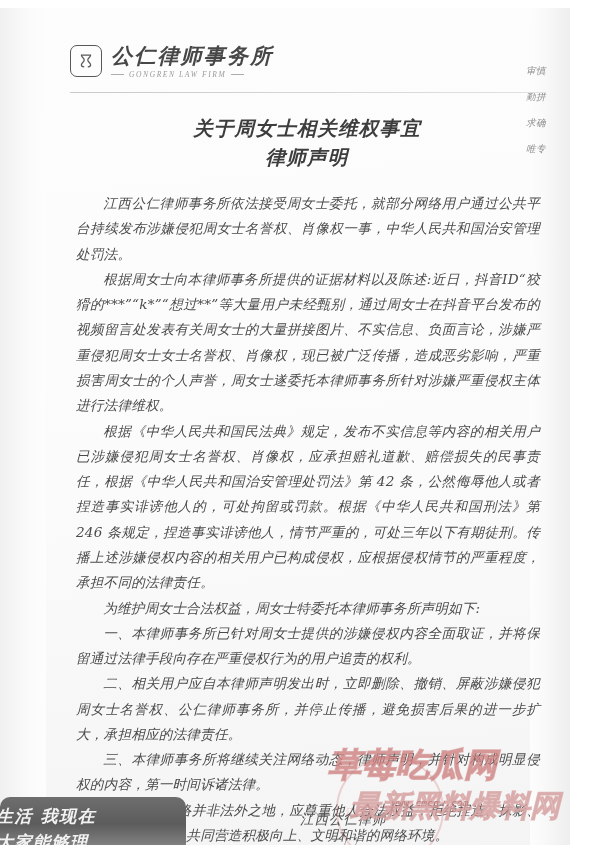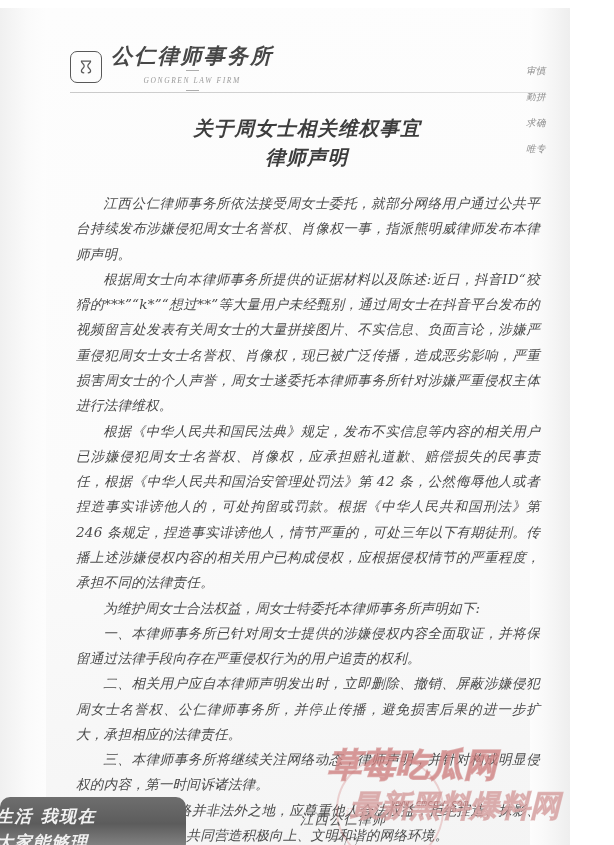--- a/index.html
+++ b/index.html
@@ -72,21 +72,20 @@
     letter-spacing: 2.2px;
     color: #474747;
     line-height: 1.12;
     white-space: nowrap;
   }
   #firm-name-en-row {
     display: flex;
     align-items: center;
     gap: 5px;
     margin-top: 2px;
-    flex-direction: column;
   }
   .en-rule {
     height: 1px;
     width: 13px;
     background: #adadad;
   }
   #firm-name-en {
     font-family: "Liberation Serif", serif;
     font-size: 7.5px;
     letter-spacing: 1.6px;
@@ -290,21 +289,21 @@
   </div>
 
   <div id="header-rule"></div>
 
   <div id="title-block">
     <div class="doc-title">关于周女士相关维权事宜</div>
     <div class="doc-title">律师声明</div>
   </div>
 
   <div id="body-copy">
-    <p>江西公仁律师事务所依法接受周女士委托，就部分网络用户通过公共平台持续发布涉嫌侵犯周女士名誉权、肖像权一事，指派熊明威律师发布本律师声明。</p>
+    <p>江西公仁律师事务所依法接受周女士委托，就部分网络用户通过公共平台持续发布涉嫌侵犯周女士名誉权、肖像权一事，中华人民共和国治安管理处罚法。</p>
     <p>根据周女士向本律师事务所提供的证据材料以及陈述:近日，抖音ID“狡猾的***”“k*”“想过**”等大量用户未经甄别，通过周女士在抖音平台发布的视频留言处发表有关周女士的大量拼接图片、不实信息、负面言论，涉嫌严重侵犯周女士女士名誉权、肖像权，现已被广泛传播，造成恶劣影响，严重损害周女士的个人声誉，周女士遂委托本律师事务所针对涉嫌严重侵权主体进行法律维权。</p>
     <p>根据《中华人民共和国民法典》规定，发布不实信息等内容的相关用户已涉嫌侵犯周女士名誉权、肖像权，应承担赔礼道歉、赔偿损失的民事责任，根据《中华人民共和国治安管理处罚法》第 42 条，公然侮辱他人或者捏造事实诽谤他人的，可处拘留或罚款。根据《中华人民共和国刑法》第 246 条规定，捏造事实诽谤他人，情节严重的，可处三年以下有期徒刑。传播上述涉嫌侵权内容的相关用户已构成侵权，应根据侵权情节的严重程度，承担不同的法律责任。</p>
     <p>为维护周女士合法权益，周女士特委托本律师事务所声明如下:</p>
     <p>一、本律师事务所已针对周女士提供的涉嫌侵权内容全面取证，并将保留通过法律手段向存在严重侵权行为的用户追责的权利。</p>
     <p>二、相关用户应自本律师声明发出时，立即删除、撤销、屏蔽涉嫌侵犯周女士名誉权、公仁律师事务所，并停止传播，避免损害后果的进一步扩大，承担相应的法律责任。</p>
     <p>三、本律师事务所将继续关注网络动态，律师声明，并针对构成明显侵权的内容，第一时间诉诸法律。</p>
     <p>温馨提示:网络并非法外之地，应尊重他人合法权益，拒绝捏造、抹影、恶意揣测的行为，共同营造积极向上、文明和谐的网络环境。</p>
   </div>
 
   <div id="seal">

